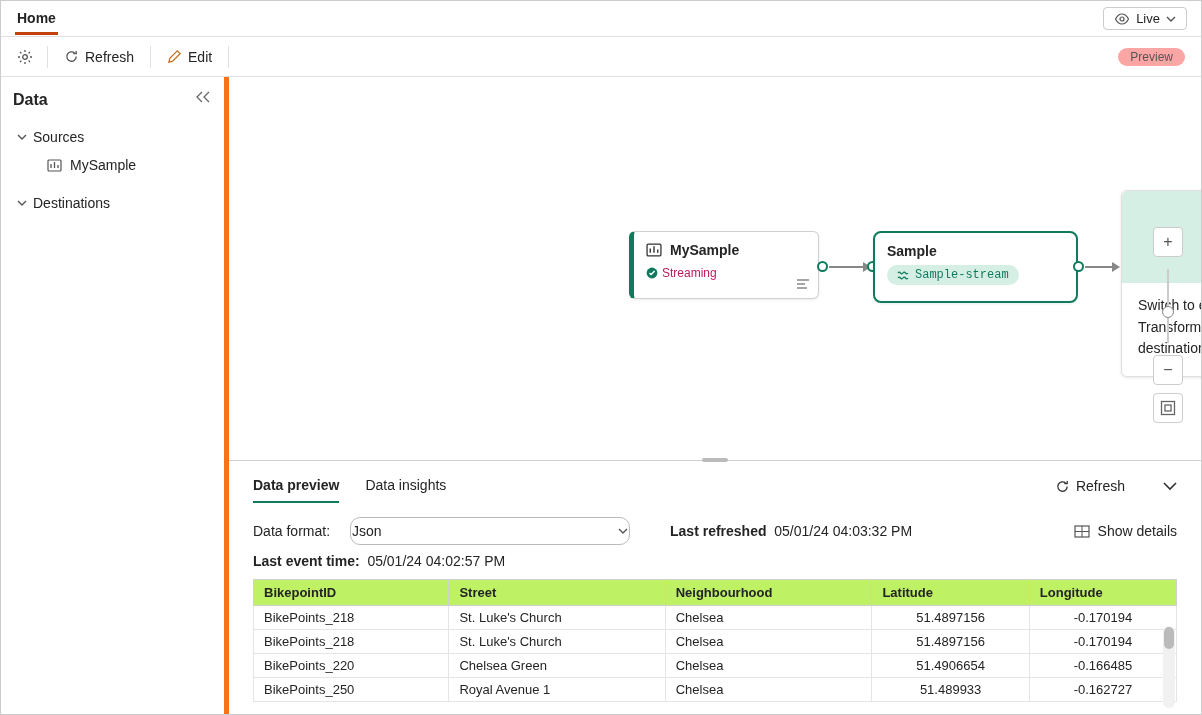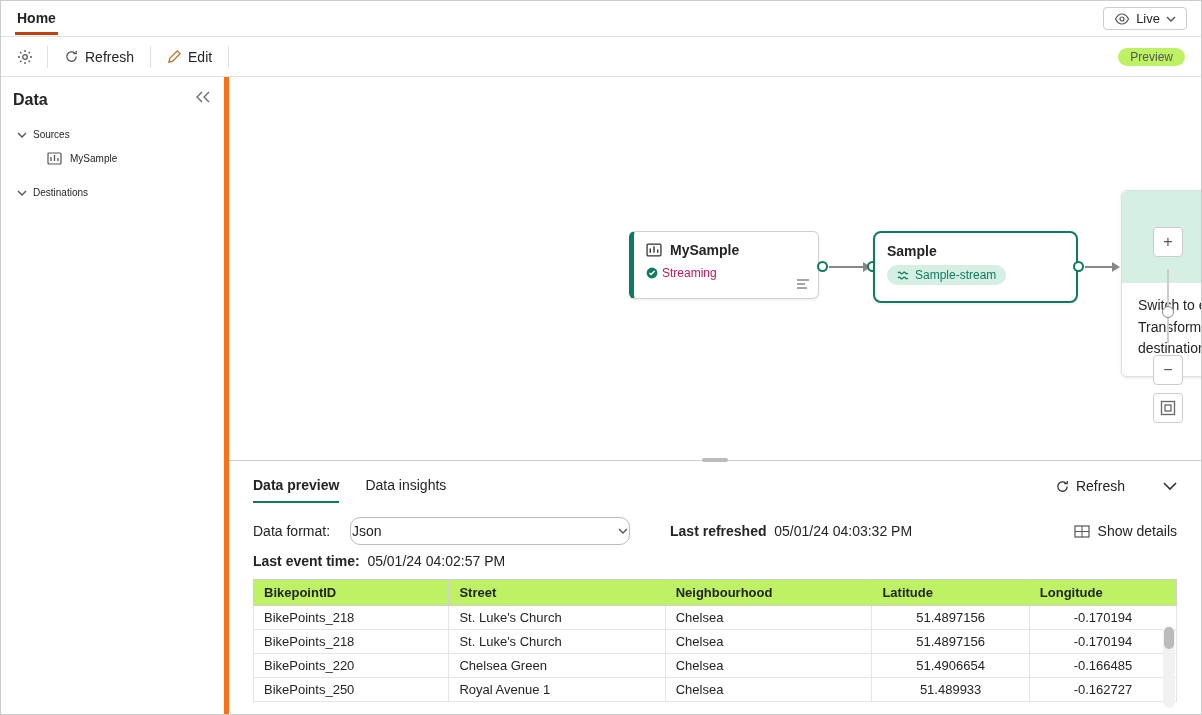--- a/index.html
+++ b/index.html
@@ -8,41 +8,41 @@
   .topbar { display: flex; align-items: center; height: 36px; border-bottom: 1px solid #e0e0e0; padding: 0 14px; }
   .topbar .tab { font-weight: 600; font-size: 14px; border-bottom: 3px solid #c2410c; padding: 8px 2px 6px 2px; }
   .topbar .spacer { flex: 1; }
   .live-btn { display: flex; align-items: center; gap: 6px; border: 1px solid #ccc; border-radius: 4px; padding: 3px 10px; font-size: 13px; cursor: pointer; }
 
   .toolbar { display: flex; align-items: center; height: 40px; border-bottom: 1px solid #e0e0e0; padding: 0 8px; gap: 2px; }
   .toolbar .tbtn { display: flex; align-items: center; gap: 6px; padding: 6px 10px; cursor: pointer; font-size: 14px; }
   .toolbar .divider { width: 1px; height: 22px; background: #e0e0e0; margin: 0 4px; }
   .toolbar .gear { padding: 6px 8px; cursor: pointer; }
   .toolbar .spacer { flex: 1; }
-  .prev-pill { background: #bef264; color: #555; border-radius: 10px; padding: 2px 12px; font-size: 12px; margin-right: 8px; }
+  .prev-pill { background: #fca5a5; color: #555; border-radius: 10px; padding: 2px 12px; font-size: 12px; margin-right: 8px; }
 
   .main-split { flex: 1; display: flex; min-height: 0; }
   .sidebar { width: 228px; border-right: 5px solid #f97316; padding: 14px 12px; position: relative; }
   .sidebar h2 { font-size: 16px; font-weight: 600; margin-bottom: 14px; }
   .collapse-icon { position: absolute; right: 14px; top: 14px; cursor: pointer; color: #555; }
-  .tree-item { display: flex; align-items: center; gap: 6px; padding: 6px 4px; cursor: pointer; font-size: 10px; }
+  .tree-item { display: flex; align-items: center; gap: 6px; padding: 6px 4px; cursor: pointer; font-size: 14px; }
   .tree-leaf { padding-left: 34px; display: flex; align-items: center; gap: 8px; }
 
   .canvas-wrap { flex: 1; display: flex; flex-direction: column; min-height: 0; }
   .canvas { flex: 1; position: relative; background: #fff; overflow: hidden; }
 
   .node { position: absolute; background: #fff; border: 1px solid #d0d0d0; border-radius: 6px; box-shadow: 0 1px 3px rgba(0,0,0,0.08); }
   .node-source { left: 400px; top: 154px; width: 190px; height: 68px; border-left: 5px solid #0f7b5e; display: flex; flex-direction: column; padding: 10px 12px; }
   .node-source .title-row { display: flex; align-items: center; gap: 8px; font-weight: 600; }
   .node-source .status { display: flex; align-items: center; gap: 4px; font-size: 12px; color: #be185d; margin-top: 8px; }
   .node-source .menu-icon { position: absolute; right: 8px; bottom: 8px; color: #888; }
 
   .node-stream { left: 644px; top: 154px; width: 205px; height: 72px; border: 2px solid #0f7b5e; border-radius: 8px; padding: 10px 12px; }
   .node-stream .title { font-weight: 600; margin-bottom: 6px; }
-  .stream-pill { background: #d6efe5; color: #0f7b5e; border-radius: 12px; padding: 3px 10px; font-size: 12px; display: inline-flex; align-items: center; gap: 5px; }
+  .stream-pill { background: #d6efe5; color: #0f7b5e; border-radius: 12px; padding: 3px 10px; font-size: 12px; display: inline-flex; align-items: center; gap: 5px; font-family: Liberation Mono, monospace; }
 
   .node-dest { left: 892px; top: 113px; width: 186px; background: #fff; border: 1px solid #e0e0e0; border-radius: 6px; box-shadow: 0 1px 3px rgba(0,0,0,0.1); }
   .dest-top { background: #d6efe5; height: 92px; display: flex; align-items: center; justify-content: center; gap: 8px; color: #0f7b5e; font-size: 18px; border-radius: 6px 6px 0 0; }
   .dest-text { padding: 12px 16px 16px 16px; font-size: 14px; line-height: 1.55; }
 
   .port { width: 11px; height: 11px; border: 2px solid #0f7b5e; background: #fff; border-radius: 50%; position: absolute; }
 
   .arrow-line { position: absolute; height: 2px; background: #888; }
   .arrow-head { position: absolute; width: 0; height: 0; border-top: 5px solid transparent; border-bottom: 5px solid transparent; border-left: 8px solid #888; }
 

